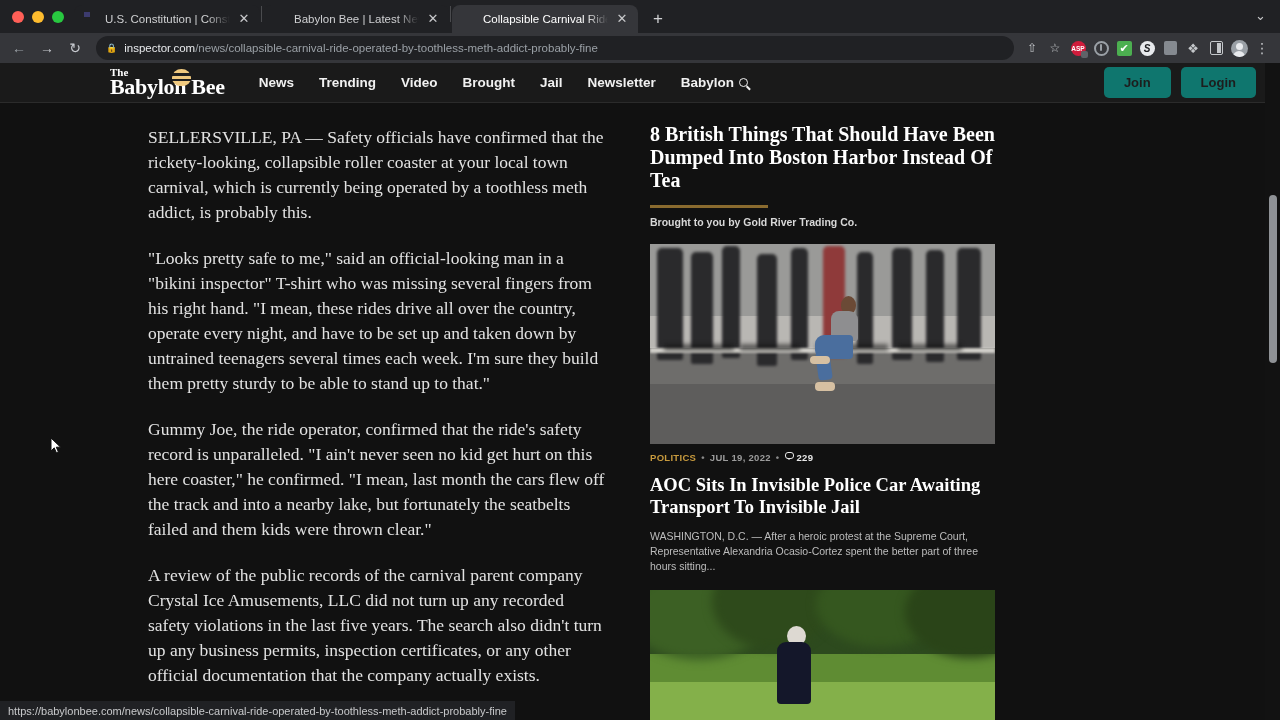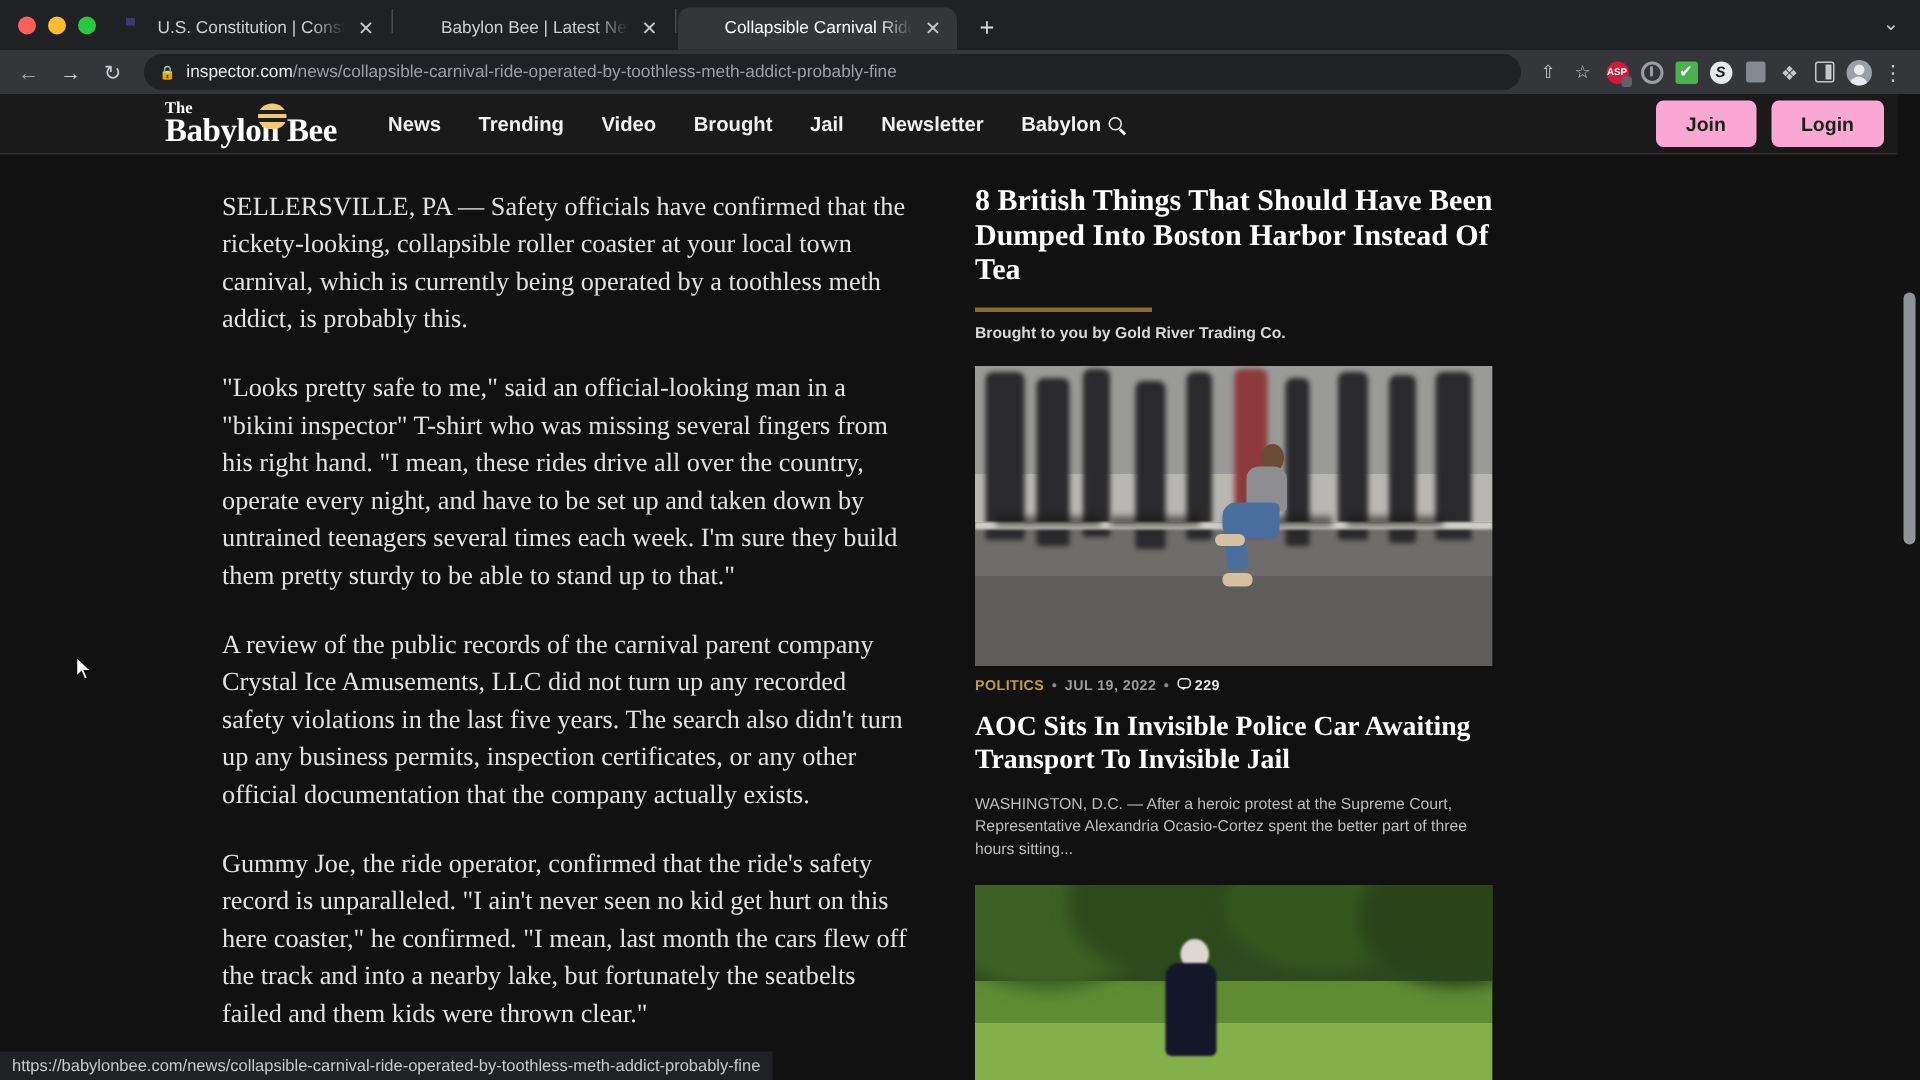--- a/index.html
+++ b/index.html
@@ -107,21 +107,21 @@
     width: 19px; height: 17px; border-radius: 50% 50% 45% 45%;
     background: linear-gradient(#f0c97e 0 26%, #1f1f1f 26% 40%, #f0c97e 40% 58%, #1f1f1f 58% 72%, #f0c97e 72% 100%);
   }
   .nav { display:flex; align-items:center; gap: 25px; }
   .nav a { color:#f1f1f1; font-size: 13.5px; font-weight: bold; text-decoration:none; }
   .nav .search-item { display:flex; align-items:center; gap:5px; }
   .mag { width: 9px; height: 9px; border: 1.6px solid #f1f1f1; border-radius: 50%; position: relative; display:inline-block;}
   .mag:after { content:""; position:absolute; right:-4px; bottom:-3px; width:5px; height:1.6px; background:#f1f1f1; transform: rotate(45deg); }
   .header-actions { position:absolute; right: 24px; display:flex; gap: 10px; }
   .btn-pill {
-    background: #f9a8d4; color: #1d1d1d; font-size: 13px; font-weight: bold;
+    background: #0f766e; color: #1d1d1d; font-size: 13px; font-weight: bold;
     border: none; border-radius: 5px; padding: 8px 20px; cursor: pointer;
     font-family: "Liberation Sans", sans-serif;
   }
 
   .content { display: flex; padding-top: 10px; }
   .article { width: 650px; padding: 12px 40px 0 148px; }
   .article p {
     color: #e2e2e2; font-family: "Liberation Serif", serif;
     font-size: 17.5px; line-height: 25px; margin-bottom: 21px;
   }
@@ -281,22 +281,22 @@
         <button class="btn-pill">Join</button>
         <button class="btn-pill">Login</button>
       </div>
     </div>
 
     <div class="content">
 
       <div class="article">
         <p>SELLERSVILLE, PA — Safety officials have confirmed that the rickety-looking, collapsible roller coaster at your local town carnival, which is currently being operated by a toothless meth addict, is probably this.</p>
         <p>"Looks pretty safe to me," said an official-looking man in a "bikini inspector" T-shirt who was missing several fingers from his right hand. "I mean, these rides drive all over the country, operate every night, and have to be set up and taken down by untrained teenagers several times each week. I'm sure they build them pretty sturdy to be able to stand up to that."</p>
+        <p>Gummy Joe, the ride operator, confirmed that the ride's safety record is unparalleled. "I ain't never seen no kid get hurt on this here coaster," he confirmed. "I mean, last month the cars flew off the track and into a nearby lake, but fortunately the seatbelts failed and them kids were thrown clear."</p>
         <p>A review of the public records of the carnival parent company Crystal Ice Amusements, LLC did not turn up any recorded safety violations in the last five years. The search also didn't turn up any business permits, inspection certificates, or any other official documentation that the company actually exists.</p>
-        <p>Gummy Joe, the ride operator, confirmed that the ride's safety record is unparalleled. "I ain't never seen no kid get hurt on this here coaster," he confirmed. "I mean, last month the cars flew off the track and into a nearby lake, but fortunately the seatbelts failed and them kids were thrown clear."</p>
 
       </div>
 
       <div class="sidebar">
 
         <div>
           <div class="promo-title">8 British Things That Should Have Been Dumped Into Boston Harbor Instead Of Tea</div>
           <div class="rule-gold"></div>
           <div class="promo-by">Brought to you by Gold River Trading Co.</div>
         </div>

